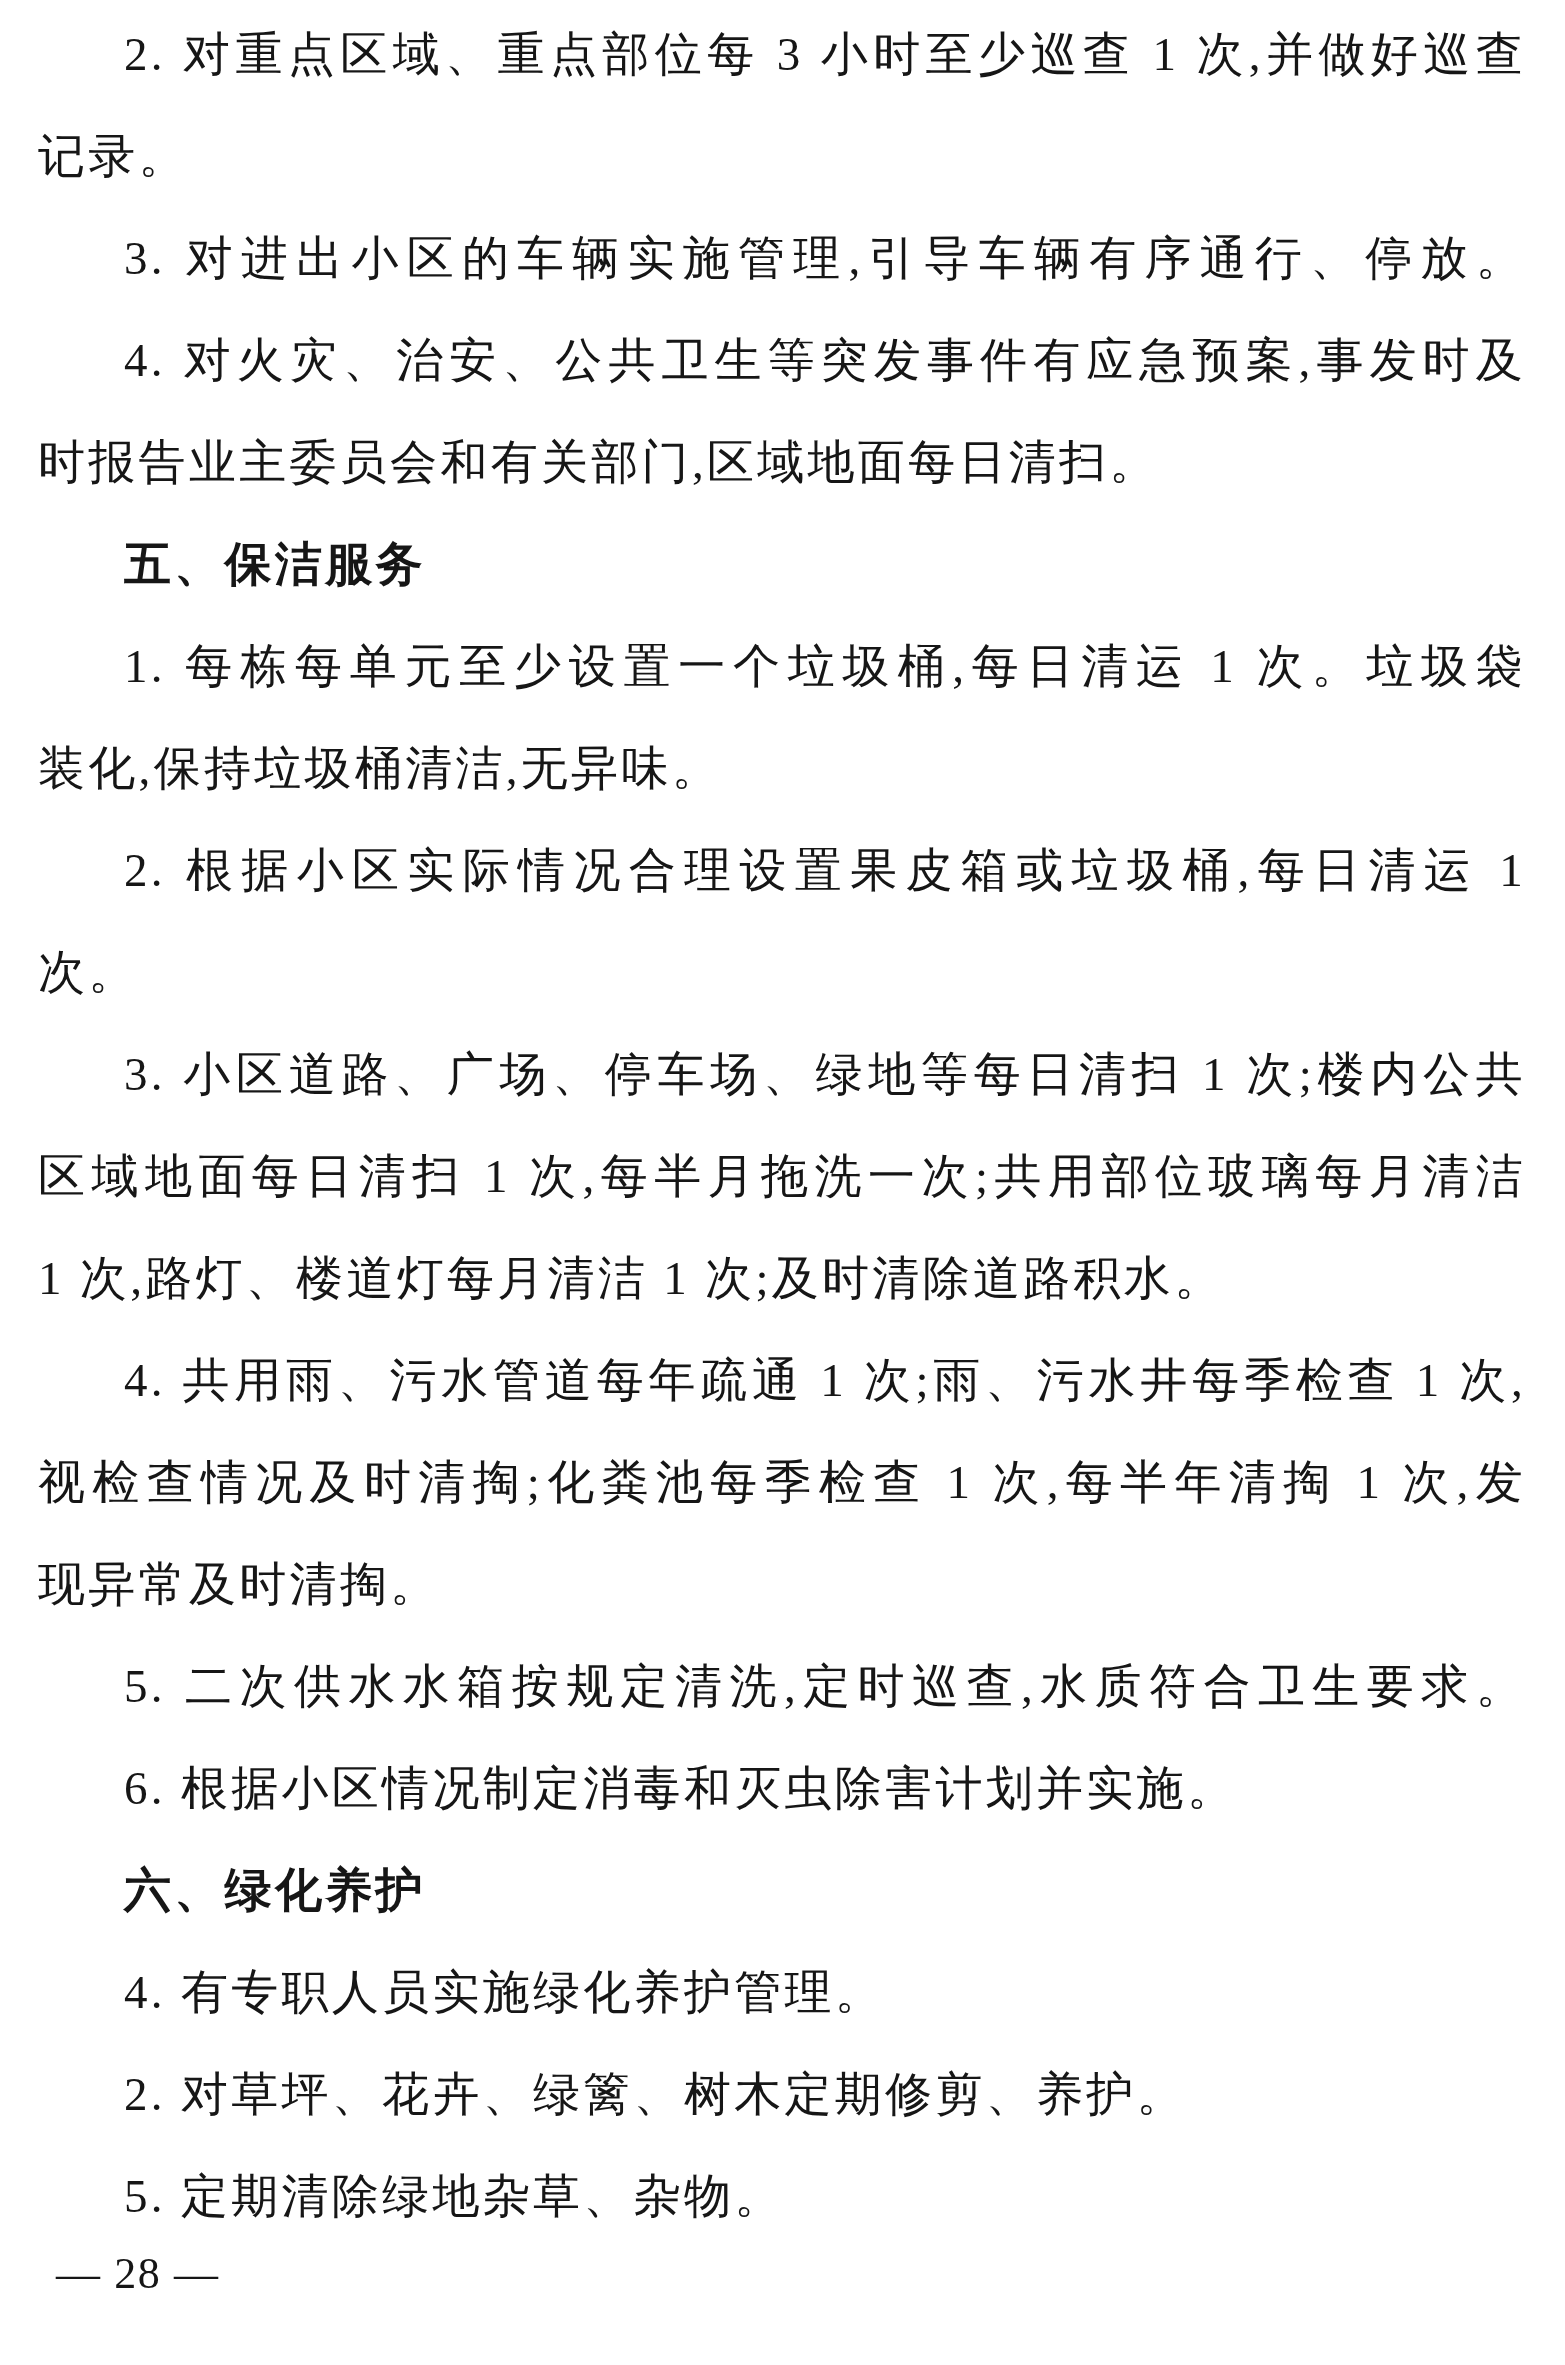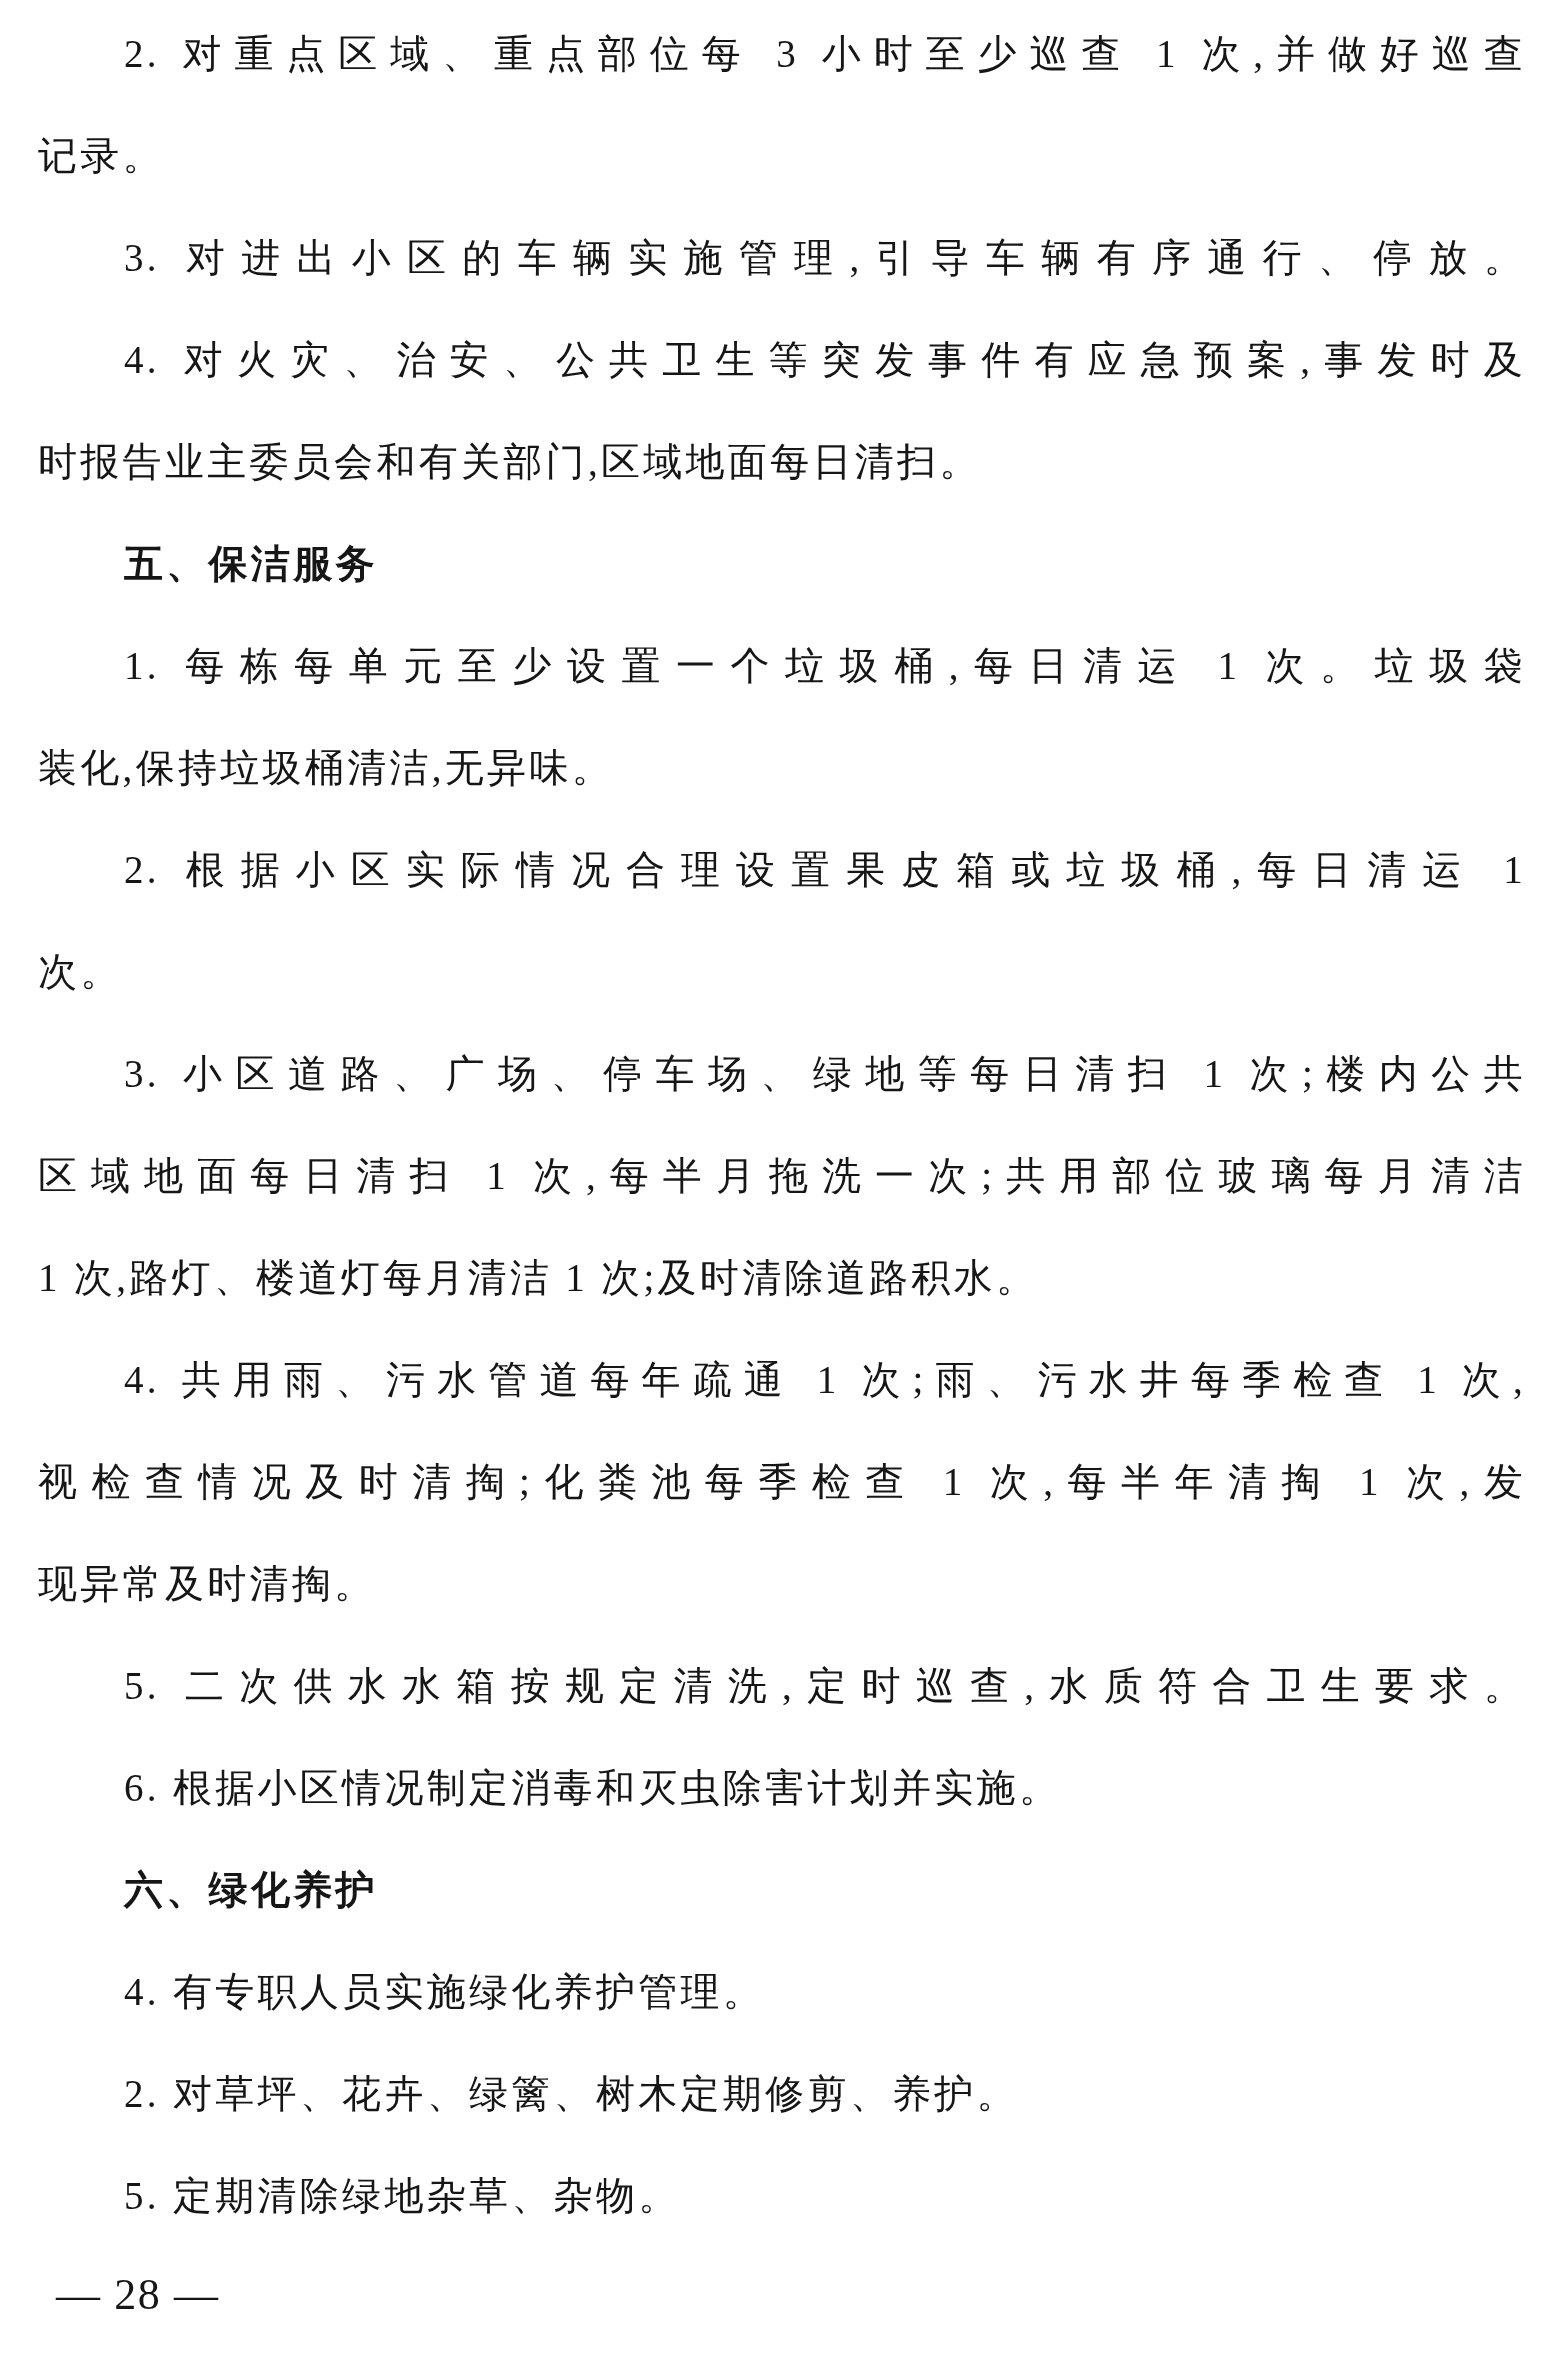--- a/index.html
+++ b/index.html
@@ -15,39 +15,39 @@
     color: #161616;
     font-family: "Liberation Serif", "DejaVu Serif", serif;
     overflow: hidden;
   }
   .text-block {
     padding: 3.3px 39px 0 38px;
   }
   .line {
     height: 102px;
     line-height: 102px;
-    font-size: 39px;
+    font-size: 47px;
     letter-spacing: 3.3px;
     white-space: nowrap;
     text-align: left;
   }
   .line.justify {
     white-space: normal;
     text-align: justify;
     text-align-last: justify;
   }
   .line.indent {
     text-indent: 86px;
   }
   .line.heading {
     font-family: "Liberation Sans", "DejaVu Sans", sans-serif;
     font-weight: 700;
   }
   .footer {
-    margin-top: 22px;
+    margin-top: 1px;
     padding-left: 56px;
     font-size: 44px;
     letter-spacing: 1.6px;
     line-height: 52px;
   }
 </style>
 </head>
 <body>
 
 <div class="page">

